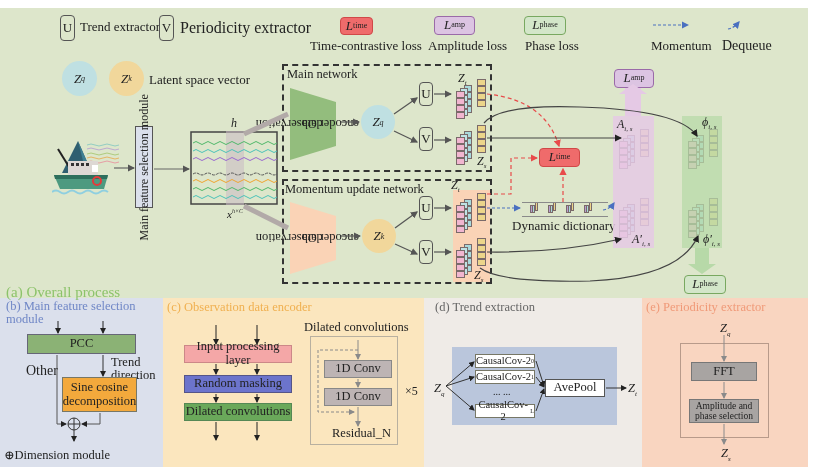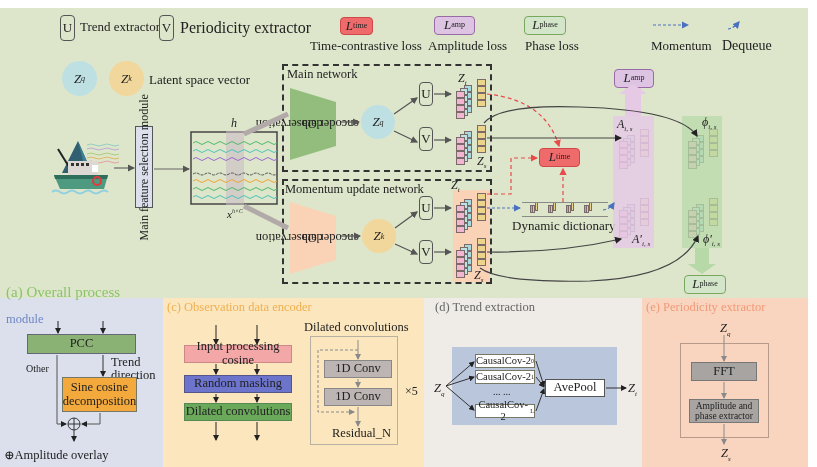--- a/index.html
+++ b/index.html
@@ -357,31 +357,31 @@
     <sub>phase</sub>
   </div>
 
 <div class="abs txt" style="left:617px;top:117px;font-style:italic;font-size:12px;"><span>A</span><sub style="font-size:7px;">i, s</sub></div>
 <div class="abs txt" style="left:632px;top:232px;font-style:italic;font-size:12px;"><span>A′</span><sub style="font-size:7px;">i, s</sub></div>
 <div class="abs txt" style="left:702px;top:115px;font-style:italic;font-size:12px;"><span>ϕ</span><sub style="font-size:7px;">i, s</sub></div>
 <div class="abs txt" style="left:703px;top:232px;font-style:italic;font-size:12px;"><span>ϕ′</span><sub style="font-size:7px;">i, s</sub></div>
 
 <div class="abs ptitle" style="left:6px;top:284px;color:#8cc36a;font-size:15px;">(a) Overall process</div>
 
-<div class="abs ptitle" style="left:6px;top:300px;color:#6f86c6;font-size:12.5px;line-height:1;"><br><span>module</span></div>
+<div class="abs ptitle" style="left:6px;top:300px;color:#6f86c6;font-size:12.5px;line-height:1;"><span>(b) Main feature selection</span><br><span>module</span></div>
 <div class="box" style="left:27px;top:334px;width:109px;height:20px;background:#8bb275;border:1px solid #667;">PCC</div>
-<div class="abs txt" style="left:26px;top:363px;font-size:10px;">Other</div>
+<div class="abs txt" style="left:26px;top:363px;font-size:14px;">Other</div>
 <div class="abs txt" style="left:111px;top:356px;font-size:12.5px;line-height:1.05;"><span>Trend</span><br><span>direction</span></div>
 <div class="box" style="left:62px;top:377px;width:75px;height:35px;background:#f3a93c;border:1px solid #776;">
     <span><span>Sine cosine</span><br><span>decomposition</span></span>
   </div>
-<div class="abs txt" style="left:4px;top:447px;font-size:12.5px;">⊕Amplitude overlay</div>
+<div class="abs txt" style="left:4px;top:447px;font-size:12.5px;">⊕Dimension module</div>
 
 <div class="abs ptitle" style="left:167px;top:300px;color:#f0b050;font-size:12.5px;">(c) Observation data encoder</div>
-<div class="box" style="left:184px;top:345px;width:108px;height:18px;background:#f4a7a7;border:1px solid #c88;">Input processing cosine</div>
+<div class="box" style="left:184px;top:345px;width:108px;height:18px;background:#f4a7a7;border:1px solid #c88;">Input processing layer</div>
 <div class="box" style="left:184px;top:375px;width:108px;height:18px;background:#6c74cc;border:1px solid #558;">Random masking</div>
 <div class="box" style="left:184px;top:403px;width:108px;height:18px;background:#6aa85a;border:1px solid #585;">Dilated convolutions</div>
 <div class="abs txt" style="left:304px;top:320px;font-size:12.5px;">Dilated convolutions</div>
 <div class="abs" style="left:310px;top:336px;width:88px;height:109px;border:1px solid #b8b0a0;box-sizing:border-box;"></div>
 <div class="box" style="left:324px;top:360px;width:68px;height:18px;background:#bdb4b4;border:1px solid #888;">1D Conv</div>
 <div class="box" style="left:324px;top:388px;width:68px;height:18px;background:#bdb4b4;border:1px solid #888;">1D Conv</div>
 <div class="abs txt" style="left:405px;top:384px;font-size:12px;">×5</div>
 <div class="abs txt" style="left:332px;top:426px;font-size:12.5px;">Residual_N</div>
 
 <div class="abs ptitle" style="left:435px;top:300px;color:#666;font-size:12.5px;">(d) Trend extraction</div>
@@ -401,21 +401,21 @@
     <sup style="font-size:6px;">L</sup>
   </div>
 <div class="box" style="left:545px;top:379px;width:60px;height:18px;background:#fff;border:1px solid #555;font-size:12.5px;">AvePool</div>
 <div class="abs txt" style="left:628px;top:381px;font-style:italic;font-size:12.5px;"><span>Z</span><sub style="font-size:7px;">t</sub></div>
 
 <div class="abs ptitle" style="left:646px;top:300px;color:#f09a78;font-size:12.5px;">(e) Periodicity extractor</div>
 <div class="abs txt" style="left:720px;top:321px;font-style:italic;font-size:12.5px;"><span>Z</span><sub style="font-size:7px;">q</sub></div>
 <div class="abs" style="left:680px;top:343px;width:89px;height:95px;border:1px solid #b89a8a;box-sizing:border-box;"></div>
 <div class="box" style="left:691px;top:362px;width:66px;height:19px;background:#a8a4a2;border:1px solid #777;font-size:12.5px;">FFT</div>
 <div class="box" style="left:689px;top:399px;width:70px;height:24px;background:#a8a4a2;border:1px solid #777;font-size:9.5px;">
-    <span><span>Amplitude and</span><br><span>phase extractor</span></span>
+    <span><span>Amplitude and</span><br><span>phase selection</span></span>
   </div>
 <div class="abs txt" style="left:721px;top:446px;font-style:italic;font-size:12.5px;"><span>Z</span><sub style="font-size:7px;">s</sub></div>
 
 <svg class="overlay">
   <defs>
     <marker id="ag" markerWidth="6" markerHeight="6" refX="5" refY="3" orient="auto">
         <path d="M0,0 L6,3 L0,6 Z" fill="#555"></path>
       </marker>
     <marker id="ak" markerWidth="6" markerHeight="6" refX="5" refY="3" orient="auto">
         <path d="M0,0 L6,3 L0,6 Z" fill="#222"></path>

